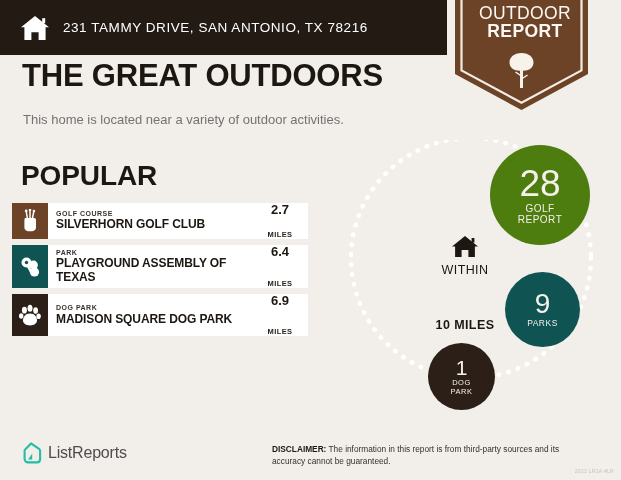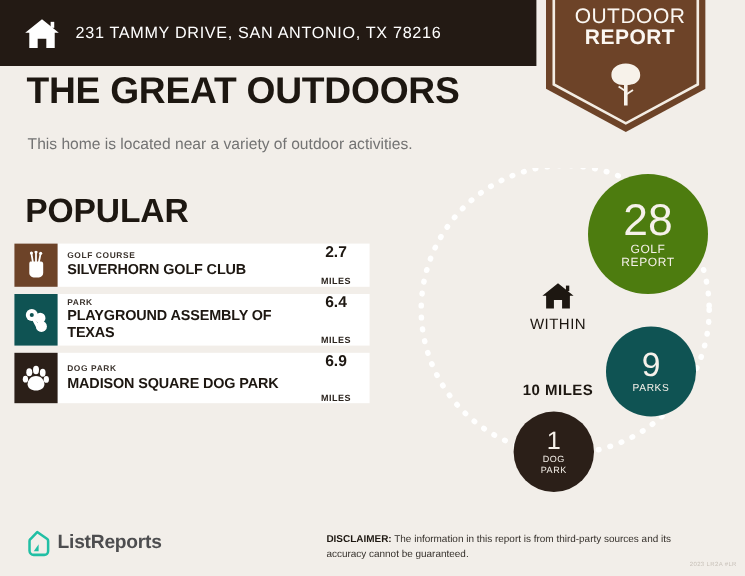--- a/index.html
+++ b/index.html
@@ -98,21 +98,21 @@
   .c-dog  .c-lab{font-size:7.5px;}
 
   .within{position:absolute;left:80px;top:95px;width:110px;text-align:center;}
   .within svg{display:block;margin:0 auto 5px;}
   .w1{font-size:12.5px;font-weight:400;letter-spacing:.4px;color:#1d1711;line-height:1.2;display:block;}
   .w2{font-size:12.5px;font-weight:700;letter-spacing:.4px;color:#1d1711;line-height:1.2;display:block;margin-top:40px;}
 
   
   .logo{position:absolute;left:20px;top:441px;display:flex;align-items:center;}
   .logo svg{display:block;}
-  .logo-txt{margin-left:6px;font-size:16px;color:#4d4d4f;font-weight:700;letter-spacing:-.2px;}
+  .logo-txt{margin-left:6px;font-size:16px;color:#4d4d4f;font-weight:400;letter-spacing:-.2px;}
   .disc{
     position:absolute;left:272px;top:443px;width:320px;
     font-size:8.3px;line-height:1.45;color:#35302b;font-weight:400;
   }
   .disc b{font-weight:700;color:#1d1711;}
   .fineprint{
     position:absolute;right:7px;top:468px;
     font-size:5px;color:#c9c2ba;letter-spacing:.3px;
   }
 </style>

